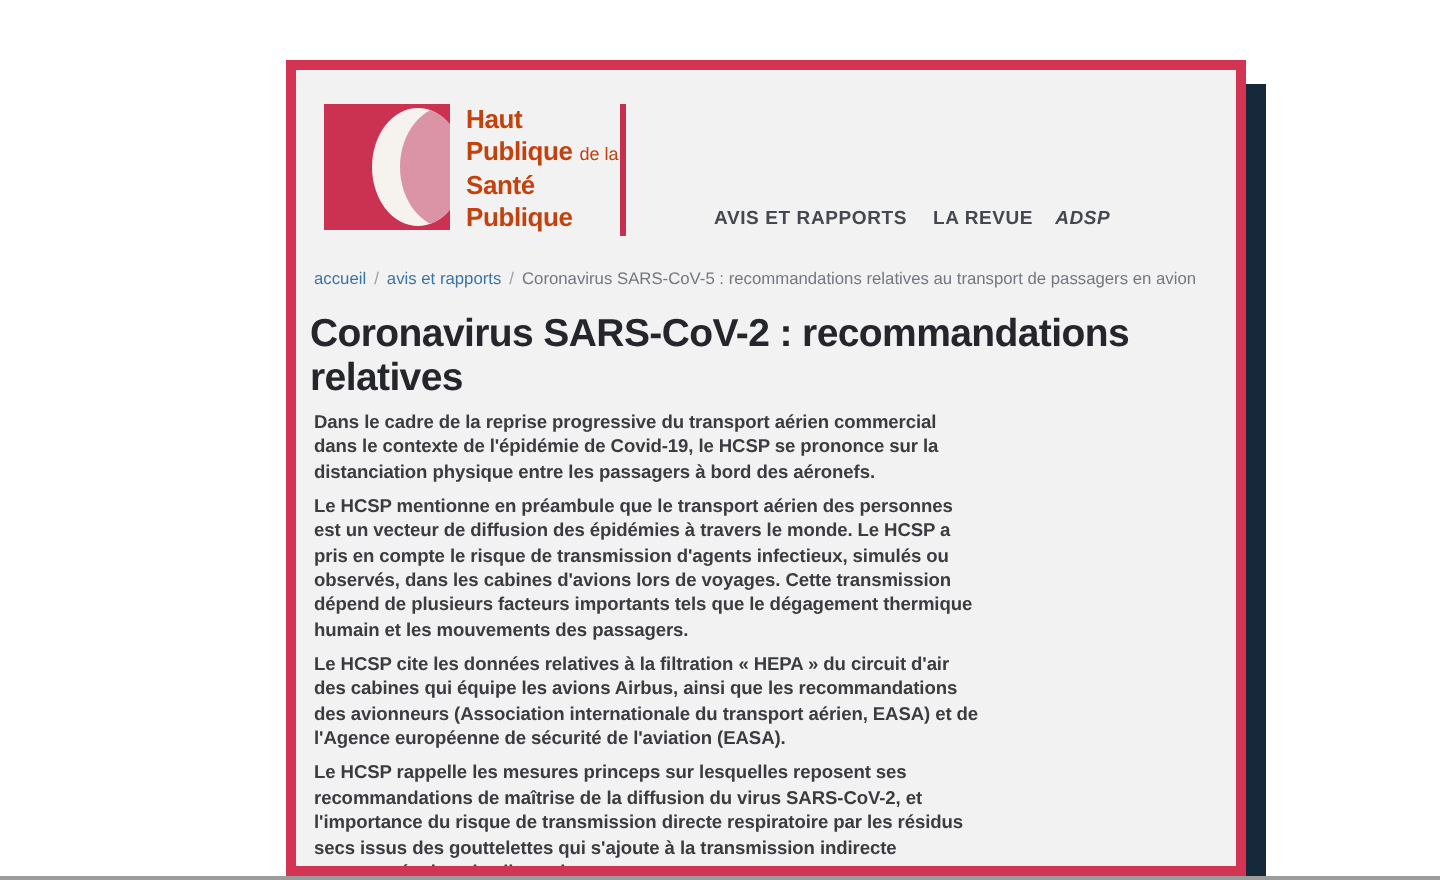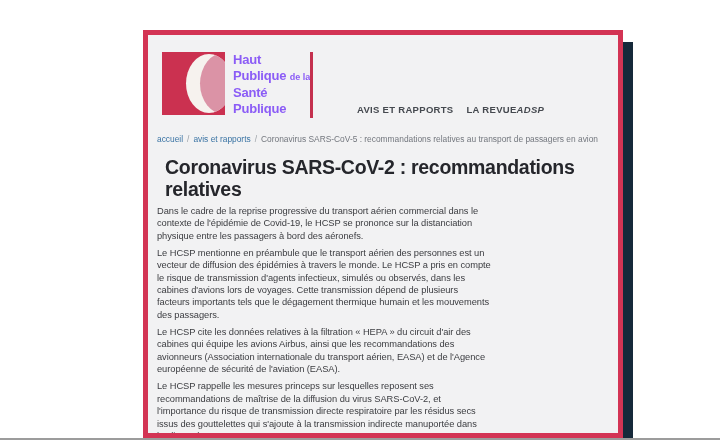--- a/index.html
+++ b/index.html
@@ -30,74 +30,75 @@
   }
   
   .logo-link{
     position:absolute;left:14px;top:17px;
     display:flex;gap:5px;
     text-decoration:none;cursor:pointer;
   }
   .logo-mark{width:63px;height:63px;display:block;}
   .logo-text{
     margin-left:3px;
-    color:#8b5cf6;
+    color:#c2410c;
     font-weight:bold;
     font-size:13px;line-height:15.5px;
     letter-spacing:-0.2px;
     white-space:nowrap;
   }
-  .logo-text .small{font-size:9px;font-weight:bold;letter-spacing:0;}
+  .logo-text .small{font-size:9px;font-weight:normal;letter-spacing:0;}
   .header-divider{
     position:absolute;left:162px;top:17px;
     width:3px;height:66px;
     background:#c4304e;
   }
   .top-nav{
     position:absolute;left:209px;top:69px;
     display:flex;gap:13px;
   }
   .top-nav a{
     color:#45494f;
     font-size:9.5px;font-weight:bold;
     letter-spacing:0.3px;
     text-decoration:none;
     white-space:nowrap;
     cursor:pointer;
   }
-  .top-nav a i{font-style:italic;margin-left:0;}
+  .top-nav a i{font-style:italic;margin-left:11px;}
   
   .breadcrumb{
     position:absolute;left:9px;top:99px;
     font-size:8.4px;
     white-space:nowrap;
     color:#73777e;
   }
   .breadcrumb .crumb-link{color:#3b74a4;text-decoration:none;cursor:pointer;text-align:center;}
   .breadcrumb .sep{color:#9aa0a6;margin:0 4px;}
   
   .article-title{
-    position:absolute;left:17px;top:122px;
+    position:absolute;left:7px;top:122px;
     margin:0;width:465px;
     color:#25262b;
     font-size:19.5px;line-height:21.5px;
     font-weight:bold;
     letter-spacing:-0.3px;
   }
   .article-title span{display:block;}
   
   .article-body{
     position:absolute;left:9px;top:170px;
     width:334px;
   }
   .article-body p{
     margin:0 0 5px 0;
     color:#3b3c40;
     font-size:9.3px;line-height:12.35px;
     letter-spacing:-0.05px;
+    font-weight:bold;
   }
 </style>
 </head>
 <body>
 
 <div class="page-shadow"></div>
 
 <div class="card">
 
   <a class="logo-link">

